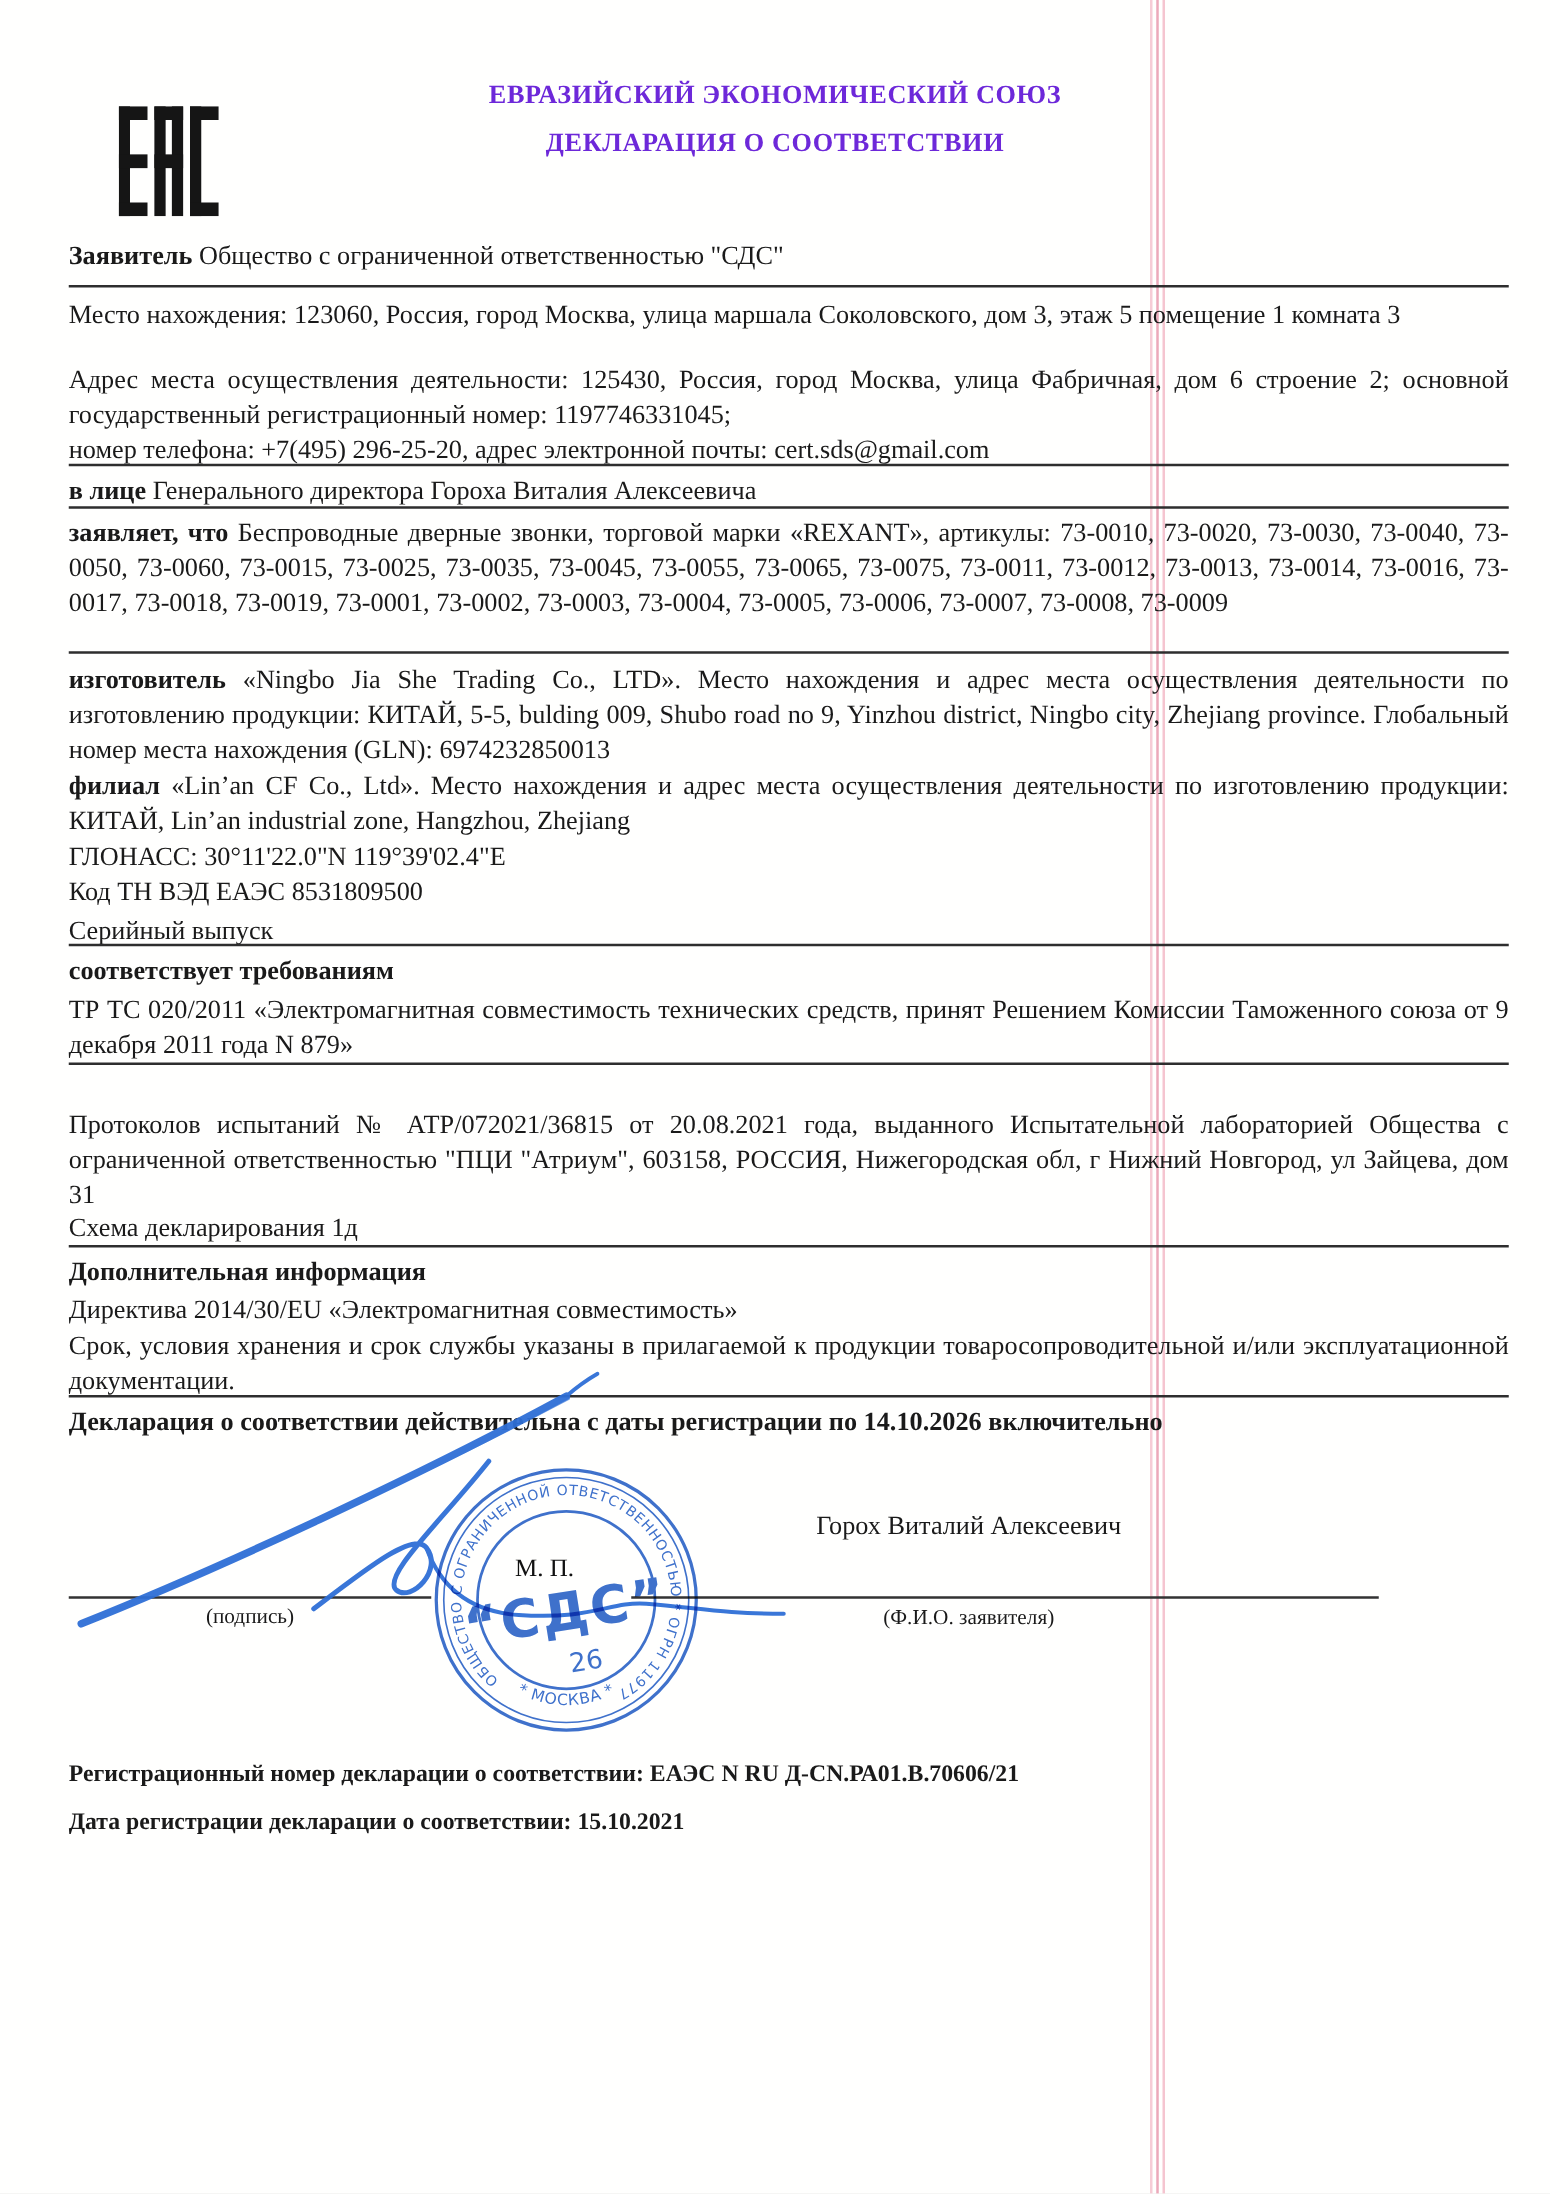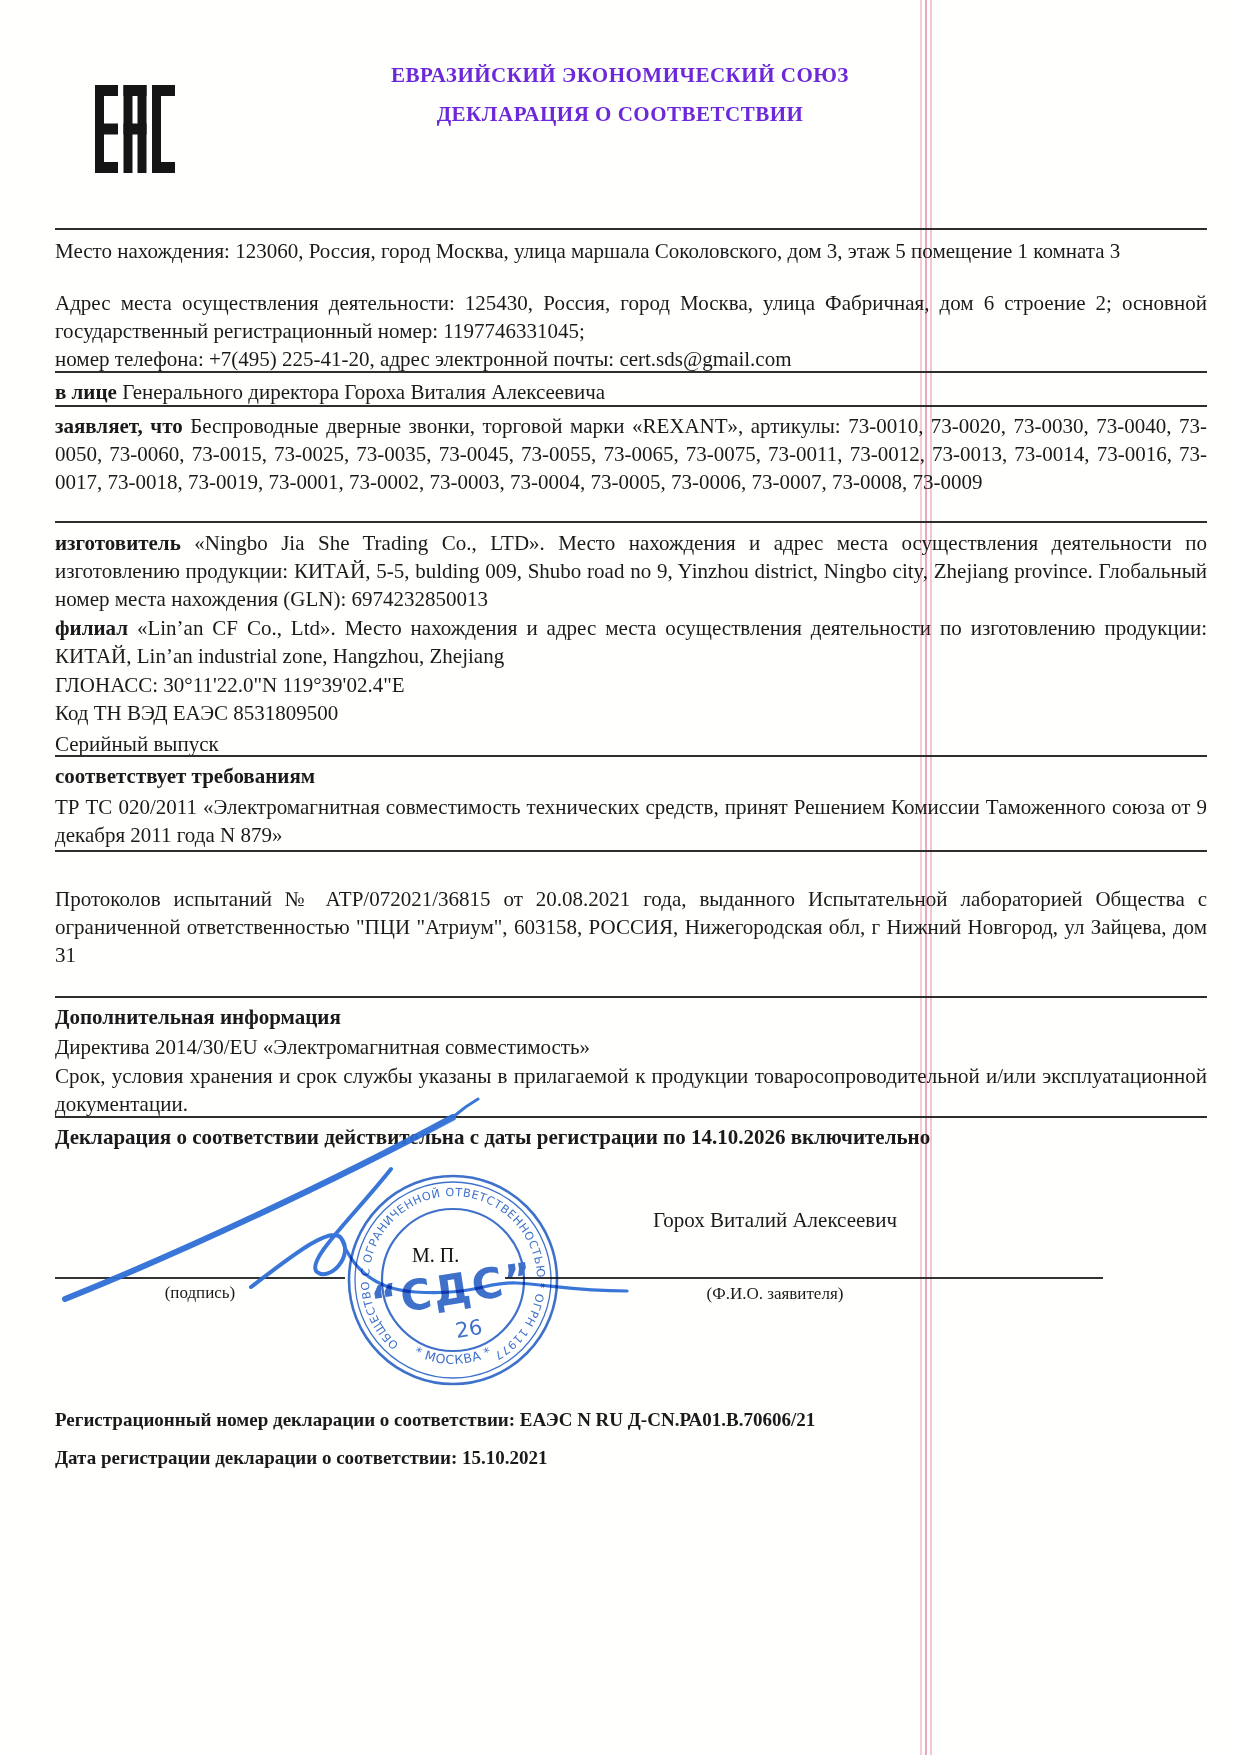--- a/index.html
+++ b/index.html
@@ -64,25 +64,26 @@
         <rect x="57" y="0" width="23" height="11"></rect>
         <rect x="57" y="77" width="23" height="11"></rect>
     </g>
   </svg>
 
   <div class="title">
     <div>ЕВРАЗИЙСКИЙ ЭКОНОМИЧЕСКИЙ СОЮЗ</div>
     <div>ДЕКЛАРАЦИЯ О СООТВЕТСТВИИ</div>
   </div>
 
+  <p class="blk single" style="top:190px"><b>Заявитель</b> <span>Общество с ограниченной ответственностью "СДС"</span></p>
   <div class="rule" style="top:228px"></div>
 
   <p class="blk" style="top:237px">Место нахождения: 123060, Россия, город Москва, улица маршала Соколовского, дом 3, этаж 5 помещение 1 комната 3</p>
   <p class="blk" style="top:289px">Адрес места осуществления деятельности: 125430, Россия, город Москва, улица Фабричная, дом 6 строение 2; основной государственный регистрационный номер: 1197746331045;</p>
-  <p class="blk single" style="top:345px">номер телефона: +7(495) 225-41-20, адрес электронной почты: cert.sds@gmail.com</p>
+  <p class="blk single" style="top:345px">номер телефона: +7(495) 296-25-20, адрес электронной почты: cert.sds@gmail.com</p>
   <div class="rule" style="top:371px"></div>
 
   <p class="blk single" style="top:378px"><b>в лице</b> <span>Генерального директора Гороха Виталия Алексеевича</span></p>
   <div class="rule" style="top:405px"></div>
 
   <p class="blk" style="top:412px"><b>заявляет, что</b> <span>Беспроводные дверные звонки, торговой марки «REXANT», артикулы: 73-0010, 73-0020, 73-0030, 73-0040, 73-0050, 73-0060, 73-0015, 73-0025, 73-0035, 73-0045, 73-0055, 73-0065, 73-0075, 73-0011, 73-0012, 73-0013, 73-0014, 73-0016, 73-0017, 73-0018, 73-0019, 73-0001, 73-0002, 73-0003, 73-0004, 73-0005, 73-0006, 73-0007, 73-0008, 73-0009</span></p>
   <div class="rule" style="top:521px"></div>
 
   <p class="blk" style="top:529px"><b>изготовитель</b> <span>«Ningbo Jia She Trading Co., LTD». Место нахождения и адрес места осуществления деятельности по изготовлению продукции: КИТАЙ, 5-5, bulding 009, Shubo road no 9, Yinzhou district, Ningbo city, Zhejiang province. Глобальный номер места нахождения (GLN): 6974232850013</span></p>
   <p class="blk" style="top:614px"><b>филиал</b> <span>«Lin’an CF Co., Ltd». Место нахождения и адрес места осуществления деятельности по изготовлению продукции: КИТАЙ, Lin’an industrial zone, Hangzhou, Zhejiang</span></p>
@@ -90,20 +91,21 @@
   <p class="blk single" style="top:671px">ГЛОНАСС: 30°11'22.0"N 119°39'02.4"E</p>
   <p class="blk single" style="top:699px">Код ТН ВЭД ЕАЭС 8531809500</p>
   <p class="blk single" style="top:730px">Серийный выпуск</p>
   <div class="rule" style="top:755px"></div>
 
   <p class="blk single" style="top:762px;font-weight:bold">соответствует требованиям</p>
   <p class="blk" style="top:793px">ТР ТС 020/2011 «Электромагнитная совместимость технических средств, принят Решением Комиссии Таможенного союза от 9 декабря 2011 года N 879»</p>
   <div class="rule" style="top:850px"></div>
 
   <p class="blk" style="top:885px">Протоколов испытаний № АТР/072021/36815 от 20.08.2021 года, выданного Испытательной лабораторией Общества с ограниченной ответственностью "ПЦИ "Атриум", 603158, РОССИЯ, Нижегородская обл, г Нижний Новгород, ул Зайцева, дом 31</p>
+  <p class="blk single" style="top:968px">Схема декларирования 1д</p>
   <div class="rule" style="top:996px"></div>
 
   <p class="blk single" style="top:1003px;font-weight:bold">Дополнительная информация</p>
   <p class="blk single" style="top:1033px">Директива 2014/30/EU «Электромагнитная совместимость»</p>
   <p class="blk" style="top:1062px">Срок, условия хранения и срок службы указаны в прилагаемой к продукции товаросопроводительной и/или эксплуатационной документации.</p>
   <div class="rule thin" style="top:1116px"></div>
 
   <p class="blk single" style="top:1123px;font-weight:bold">Декларация о соответствии действительна с даты регистрации по 14.10.2026 включительно</p>
 
   <div class="sig-rule left"></div>

